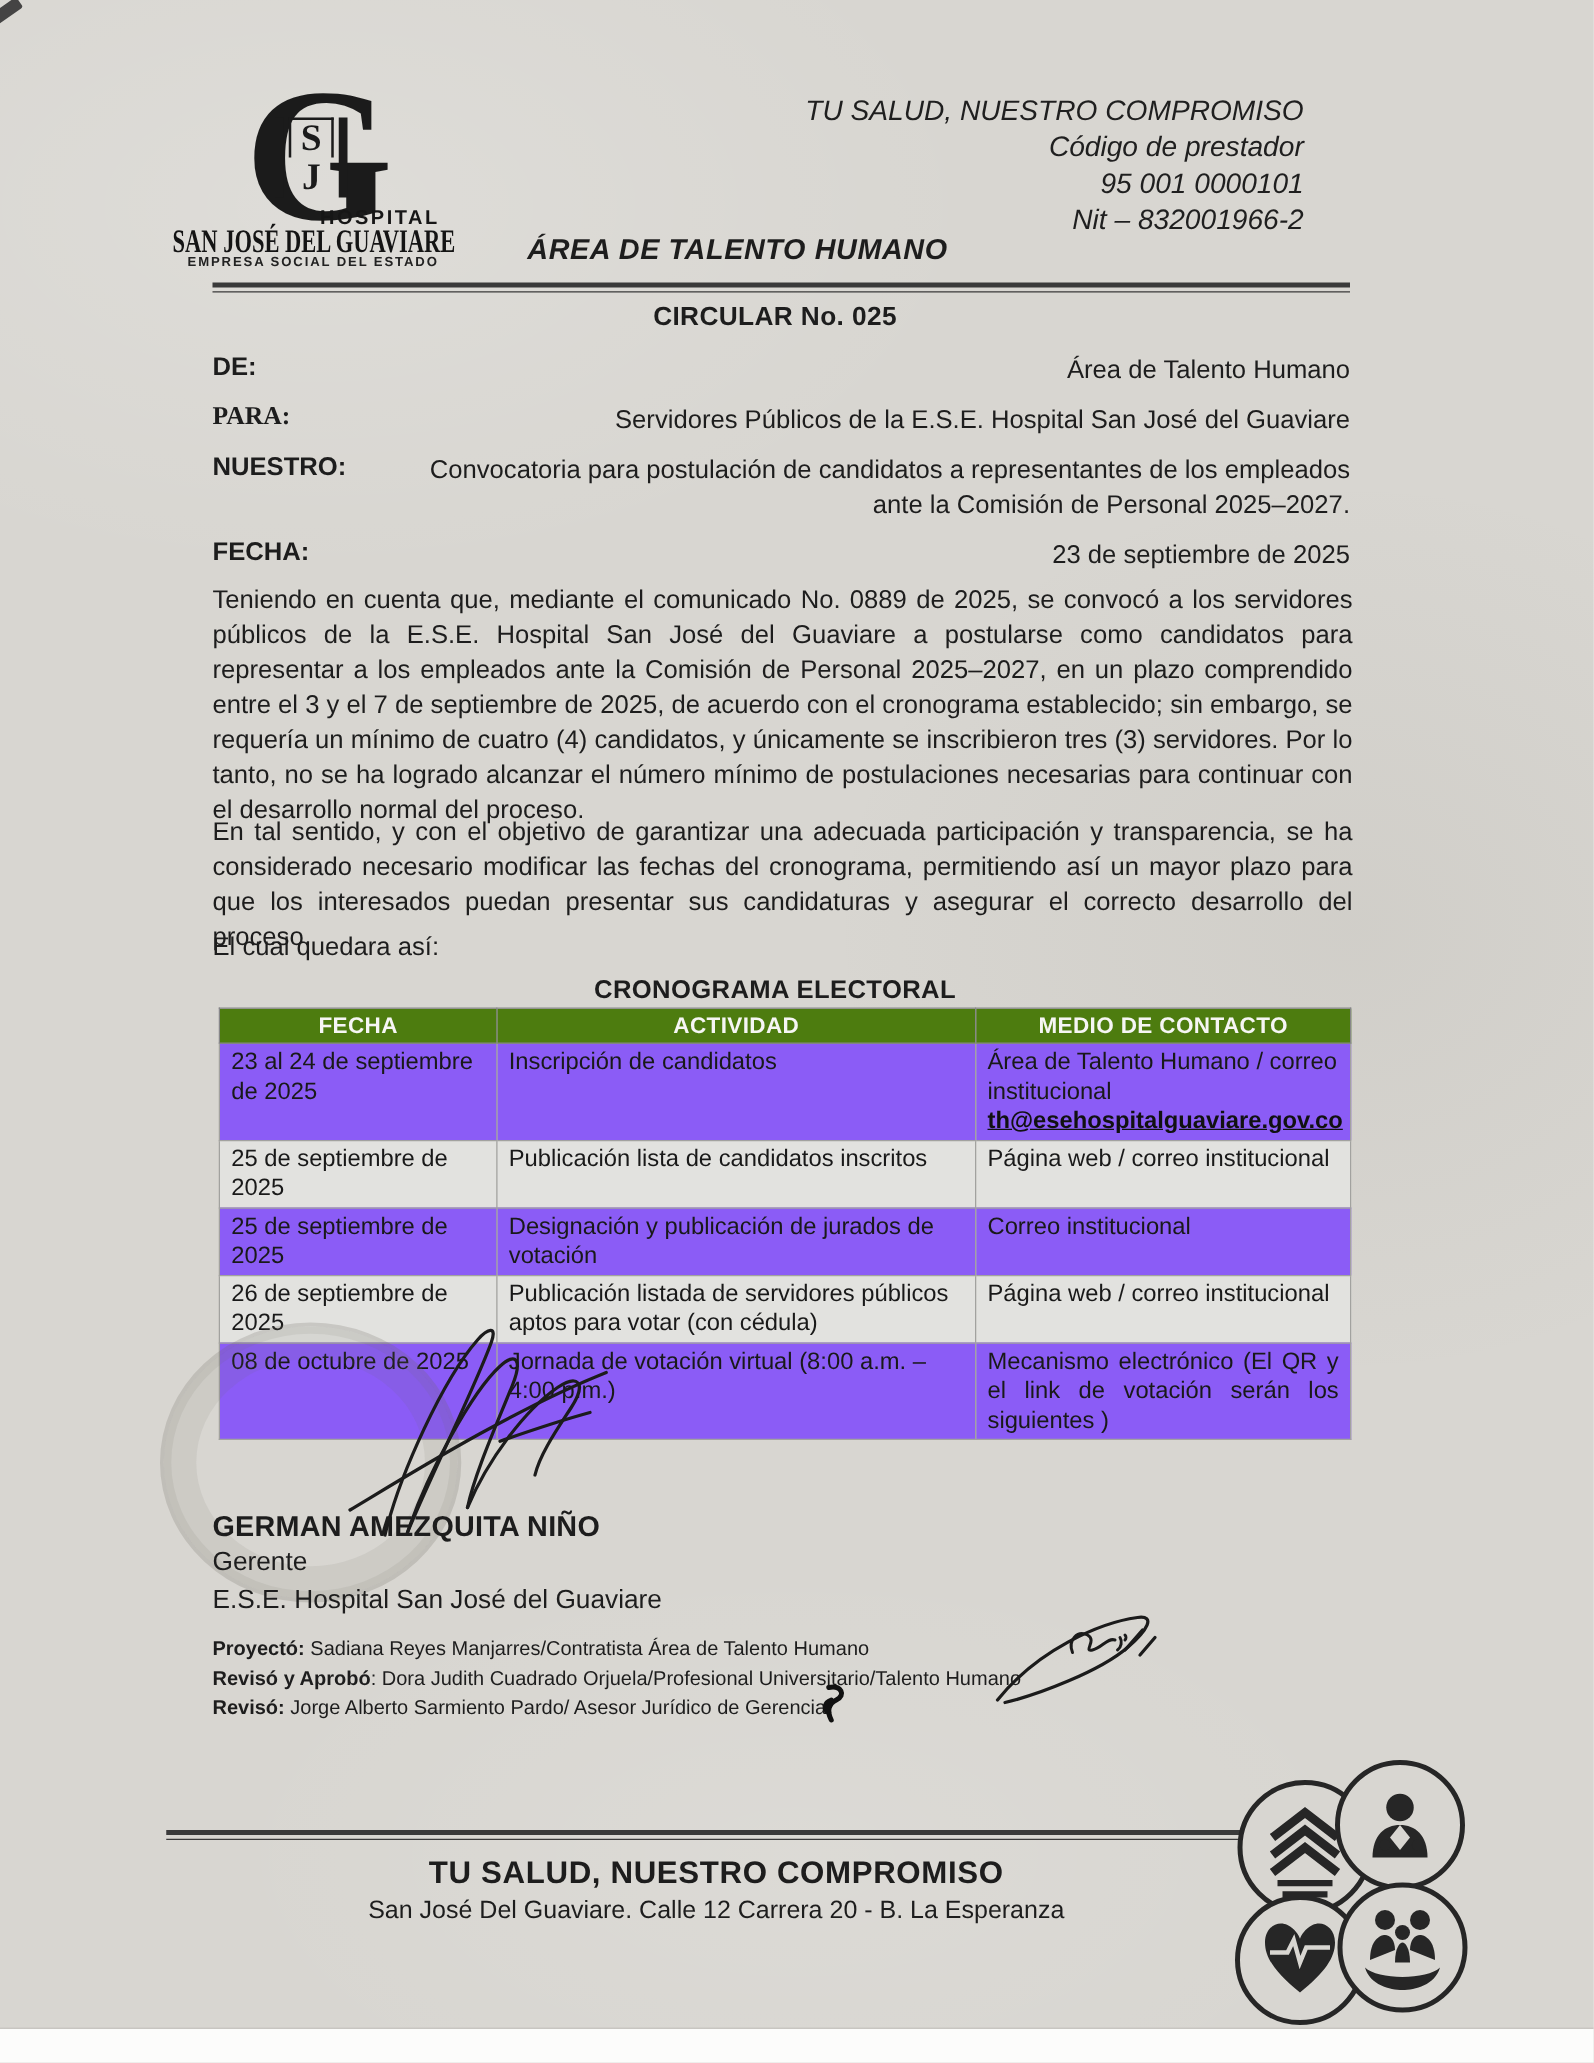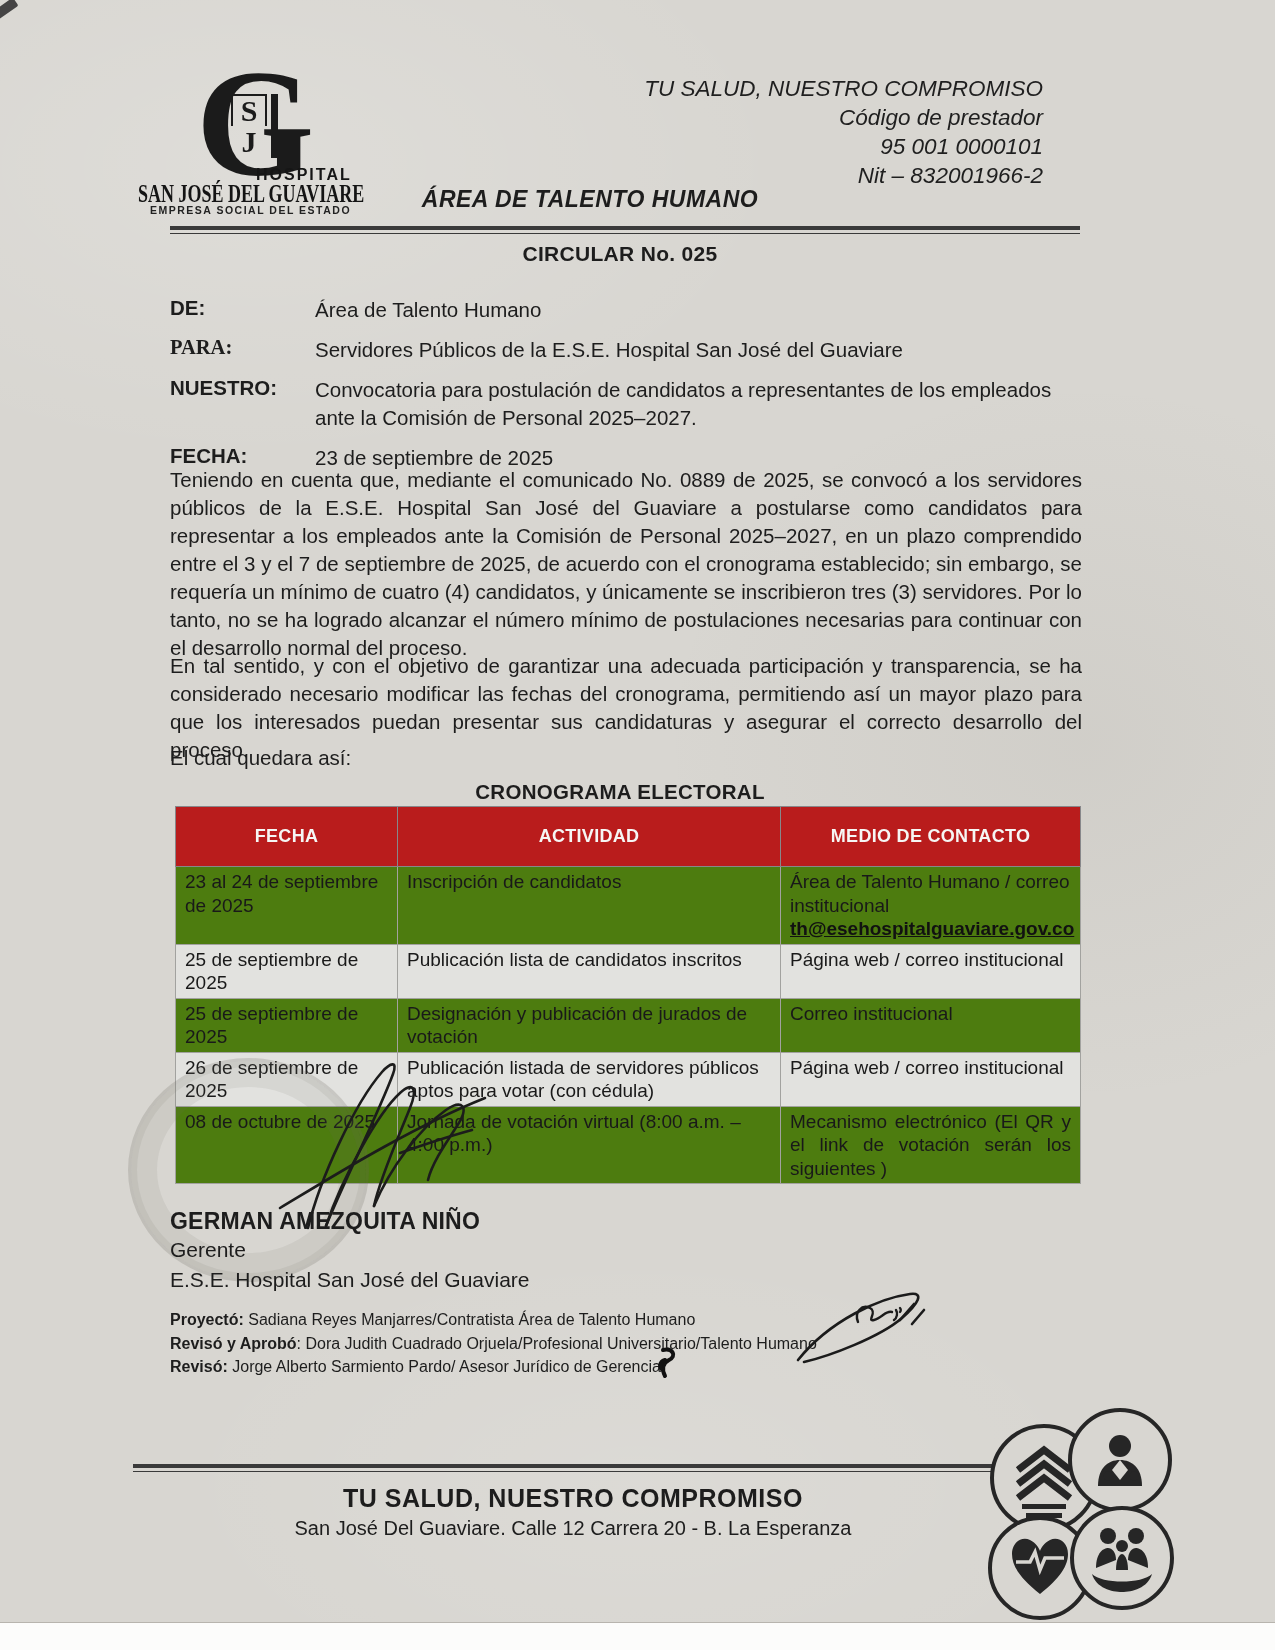--- a/index.html
+++ b/index.html
@@ -24,23 +24,23 @@
   .rule-double{border-top:4px solid #3a3a3a;border-bottom:1.5px solid #3a3a3a;height:3px;}
   .circ-title{font-size:21px;font-weight:bold;text-align:center;letter-spacing:.3px;}
   
   .meta-label{font-weight:bold;font-size:20.5px;}
   .meta-value{font-size:20.5px;line-height:28px;}
   
   .para{font-size:20.5px;line-height:28px;text-align:justify;}
   .tbl-title{font-size:20.5px;font-weight:bold;text-align:center;letter-spacing:.3px;margin-top:12px;}
   
   table.crono{border-collapse:collapse;table-layout:fixed;width:905px;}
-  table.crono th{background:#b91c1c;color:#f6f6f4;font-size:18px;font-weight:bold;padding:19px 4px;border:1px solid #87878a;letter-spacing:.3px;}
+  table.crono th{background:#4d7c0f;color:#f6f6f4;font-size:18px;font-weight:bold;padding:3px 4px;border:1px solid #87878a;letter-spacing:.3px;}
   table.crono td{font-size:19px;line-height:23.5px;padding:3px 9px;border:1px solid #a2a29f;vertical-align:top;color:#191919;}
-  tr.rA td{background:#4d7c0f;}
+  tr.rA td{background:#8b5cf6;}
   tr.rB td{background:#e2e2df;}
   .email-link{font-weight:bold;text-decoration:underline;color:#111;}
   td.vmid{vertical-align:middle;}
   td.just{text-align:justify;}
   
   .sig-name{font-size:23px;font-weight:bold;letter-spacing:.2px;}
   .sig-line{font-size:21px;line-height:30px;}
   .appr{font-size:16px;line-height:23.5px;}
   .appr b{font-weight:bold;}
   .seal{border-radius:50%;border:3px solid rgba(110,105,95,.22);box-shadow:inset 0 0 0 6px rgba(110,105,95,.10), inset 0 0 0 22px rgba(216,214,209,0), inset 0 0 0 26px rgba(110,105,95,.10);}
@@ -74,21 +74,21 @@
     <div>Código de prestador</div>
     <div>95 001 0000101</div>
     <div>Nit – 832001966-2</div>
   </div>
 
   <div class="abs area-title" style="left:340px;top:186px;width:500px;">ÁREA DE TALENTO HUMANO</div>
   <div class="abs rule-double" style="left:170px;top:226px;width:910px;"></div>
 
   <div class="abs circ-title" style="left:340px;top:242px;width:560px;">CIRCULAR No. 025</div>
 
-  <div class="abs" style="left:170px;top:296px;width:910px;">
+  <div class="abs" style="left:170px;top:282px;width:910px;text-align:right;">
     <div style="position:relative;height:40px;">
       <span class="abs meta-label" style="left:0;top:0;">DE:</span>
       <span class="abs meta-value" style="left:145px;top:0;width:765px;">Área de Talento Humano</span>
     </div>
     <div style="position:relative;height:40px;">
       <span class="abs meta-label" style="left:0;top:0;font-family:Liberation Serif, serif;">PARA:</span>
       <span class="abs meta-value" style="left:145px;top:0;width:765px;">Servidores Públicos de la E.S.E. Hospital San José del Guaviare</span>
     </div>
     <div style="position:relative;height:68px;">
       <span class="abs meta-label" style="left:0;top:0;">NUESTRO:</span>

